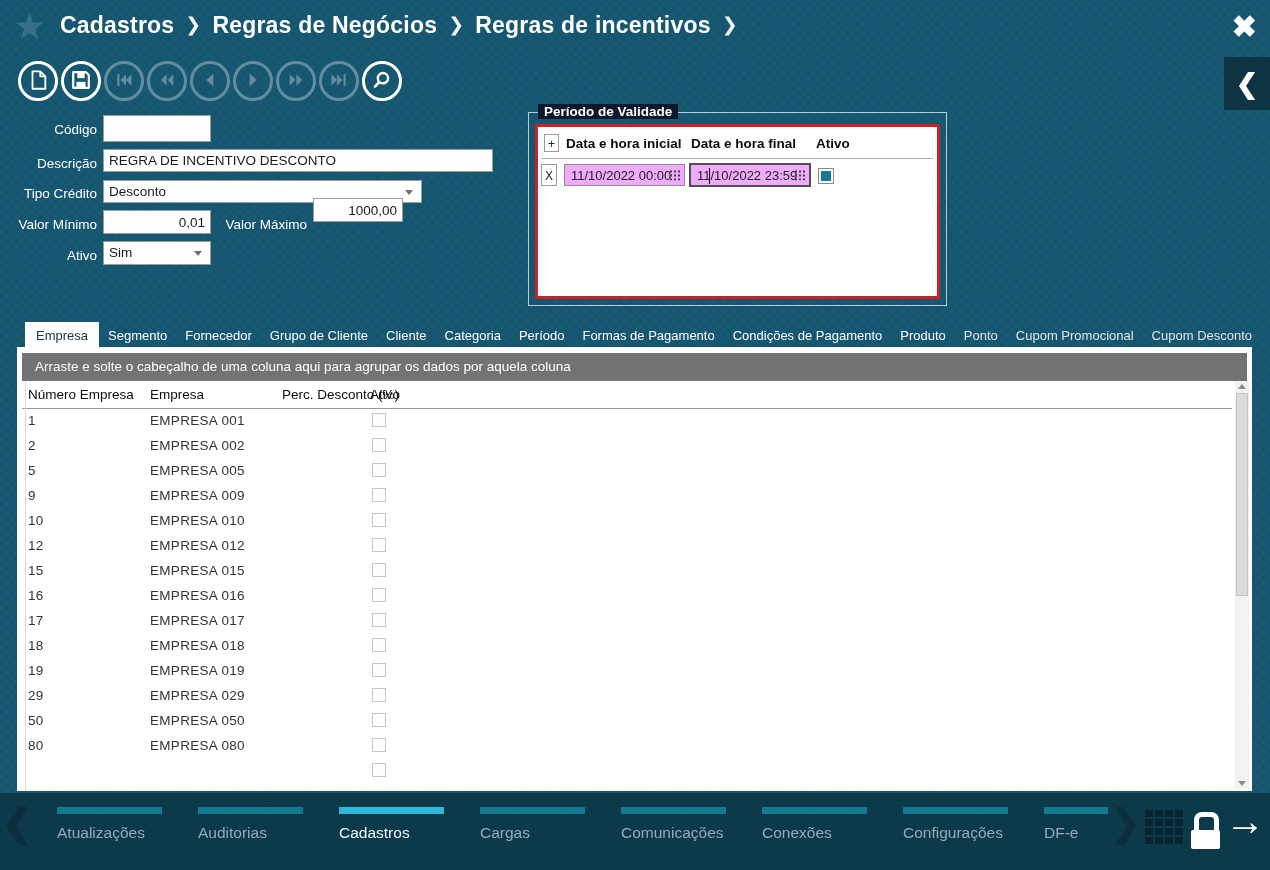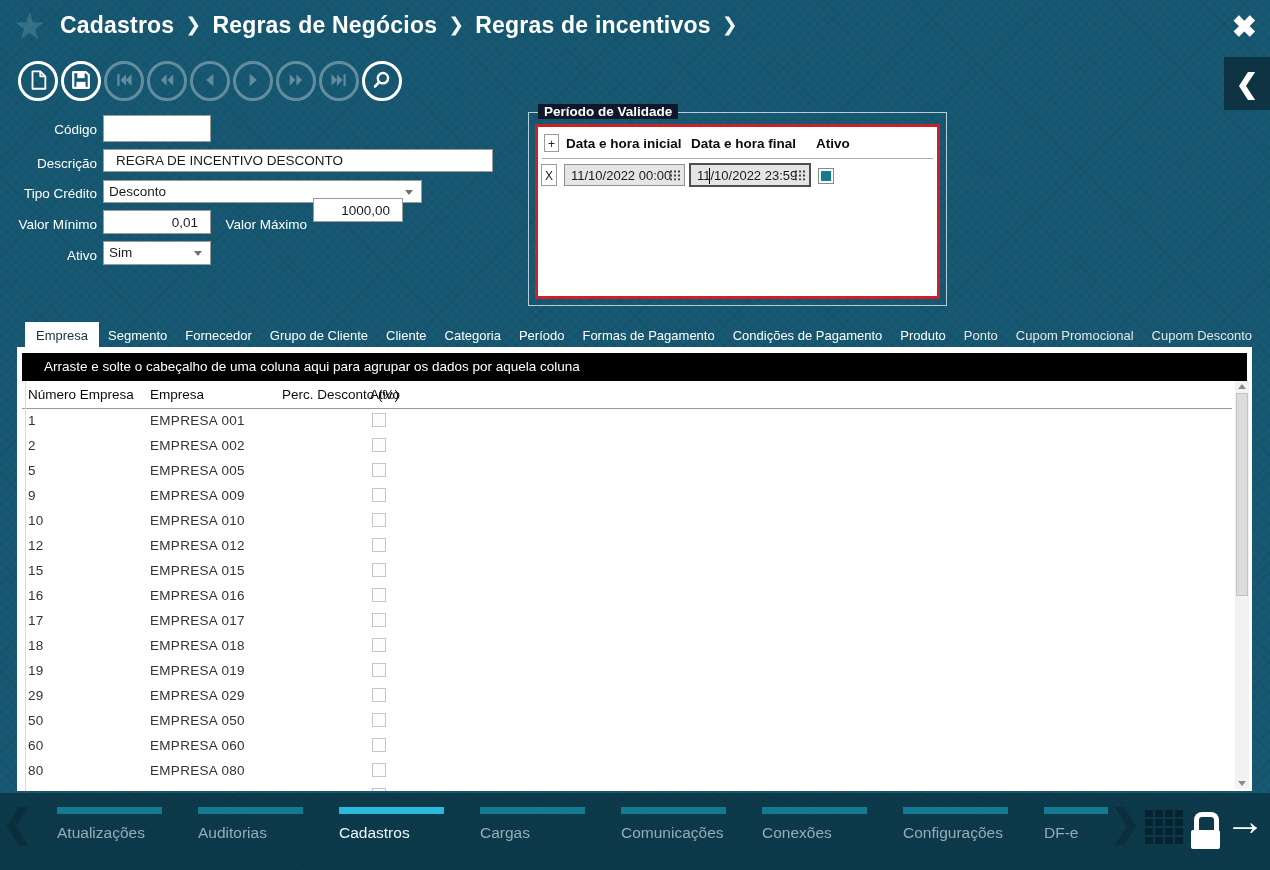--- a/index.html
+++ b/index.html
@@ -23,58 +23,58 @@
 
   
   .toolbar{left:18px;top:61px;display:flex;gap:3px}
   .tbtn{width:40px;height:40px;border:3px solid #fff;border-radius:50%;background:transparent;
     display:flex;align-items:center;justify-content:center;box-sizing:border-box;padding:0}
   .tbtn.disabled{opacity:.32}
 
   
   .flabel{color:#fff;font-size:13.5px;text-align:right;width:97px;left:0;white-space:nowrap}
   .flabel2{color:#fff;font-size:13.5px;text-align:right;width:97px;left:210px;white-space:nowrap}
-  .tinput{background:#fff;border:1px solid #9b9b9b;font-size:13.5px;padding:0 12px;color:#1a1a1a;
+  .tinput{background:#fff;border:1px solid #9b9b9b;font-size:13.5px;padding:0 5px;color:#1a1a1a;
     box-sizing:border-box;font-family:inherit;outline:none}
   .num{text-align:right}
   .selectbox{background:#fff;border:1px solid #9b9b9b;font-size:13.5px;color:#1a1a1a;
     box-sizing:border-box;padding:3px 5px}
   .selectbox::after{content:"";position:absolute;right:8px;top:9px;border-left:4px solid transparent;
     border-right:4px solid transparent;border-top:5px solid #707070}
 
   
   .periodo{left:528px;top:112px;width:417px;height:192px;border:1px solid #b9cdd6}
   .periodo-legend{top:-9px;left:9px;background:#0f172a;padding:0 6px;color:#fff;font-size:13.5px;font-weight:700;white-space:nowrap}
   .periodo-panel{left:6px;top:11px;right:6px;bottom:6px;background:#fff;border:3px solid #cb2026}
   .pp-add{left:6px;top:7px;width:15px;height:18px;border:1px solid #9a9a9a;font-size:12px;text-align:center;
     line-height:18px;color:#222;background:#fff;box-sizing:border-box;padding:0}
   .pp-h{font-weight:700;font-size:13.5px;color:#0c0c0c;top:9px;white-space:nowrap}
   .pp-line{left:4px;right:4px;top:31px;border-top:1px solid #ababab}
   .pp-x{left:3px;top:37px;width:16px;height:22px;border:1px solid #9a9a9a;text-align:center;line-height:22px;
     font-size:12px;color:#222;background:#fff;box-sizing:border-box;padding:0}
-  .pp-date{background:#e5e5e5;border:1px solid #8f8f8f;font-size:13px;color:#1a1a1a;box-sizing:border-box;
+  .pp-date{background:#f0abfc;border:1px solid #8f8f8f;font-size:13px;color:#1a1a1a;box-sizing:border-box;
     padding:0 16px 0 6px;display:flex;align-items:center;white-space:nowrap}
   .pp-date1{left:26px;top:37px;width:121px;height:22px}
   .pp-date2{left:151px;top:36px;width:122px;height:24px;border:2px solid #4f4f4f}
   .pp-grid-icon{position:absolute;right:4px;top:50%;transform:translateY(-50%);width:11px;height:11px;
     background-image:radial-gradient(circle,#3f3f3f 1.1px,transparent 1.3px);background-size:4px 4px}
   .caret{position:absolute;left:18px;top:3px;width:1px;height:16px;background:#000}
   .pp-check{left:280px;top:41px;width:14px;height:14px;border:1px solid #8a8a8a;background:#fff}
   .pp-check.checked::after{content:"";position:absolute;inset:2px;background:#157b91}
 
   
   .tabs{left:25px;top:322px;height:25px;display:flex;align-items:stretch;white-space:nowrap}
   .tab{font-size:13px;color:#fff;padding:6px 9px 0 9px;cursor:default}
   .tab.active{background:#fff;color:#16323f;padding:6px 11px 0 11px}
   .tab.disabled{color:#e5e5e5}
 
   
   .content{left:17px;top:347px;width:1235px;height:444px;background:#fff;overflow:hidden}
-  .groupbar{position:absolute;left:5px;top:6px;right:5px;height:28px;background:#000000;color:#fff;
-    font-size:13.5px;line-height:28px;padding-left:22px;box-sizing:border-box}
+  .groupbar{position:absolute;left:5px;top:6px;right:5px;height:28px;background:#737373;color:#fff;
+    font-size:13.5px;line-height:28px;padding-left:13px;box-sizing:border-box}
   .thead{position:absolute;left:5px;right:20px;top:34px;height:27px;border-bottom:1px solid #9a9a9a;
     font-weight:400;font-size:13.5px;color:#0c0c0c}
   .hc{position:absolute;top:6px;white-space:nowrap}
   .hc1{left:6px}.hc2{left:128px}.hc3{left:260px}.hc4{left:348px}
   .vline{left:8px;top:34px;bottom:0;border-left:1px solid #dadada}
   .rows{position:absolute;left:5px;right:20px;top:62px;bottom:0;overflow:hidden}
   .row{position:relative;height:25px;font-size:13.5px;color:#333;letter-spacing:.3px}
   .cell{position:absolute;top:4px;white-space:nowrap}
   .c1{left:6px}.c2{left:128px}.c3{left:260px}
   .checkbox{position:absolute;left:350px;top:4px;width:14px;height:14px;border:1px solid #c6c6c6;
@@ -318,26 +318,20 @@
     <span class="cell c3"></span>
     <span class="checkbox"></span>
   </div>
       <div class="row">
     <span class="cell c1">50</span>
     <span class="cell c2">EMPRESA 050</span>
     <span class="cell c3"></span>
     <span class="checkbox"></span>
   </div>
       <div class="row">
-    <span class="cell c1">60</span>
-    <span class="cell c2">EMPRESA 060</span>
-    <span class="cell c3"></span>
-    <span class="checkbox"></span>
-  </div>
-      <div class="row">
     <span class="cell c1">80</span>
     <span class="cell c2">EMPRESA 080</span>
     <span class="cell c3"></span>
     <span class="checkbox"></span>
   </div>
       <div class="row">
     <span class="cell c1"></span>
     <span class="cell c2"></span>
     <span class="cell c3"></span>
     <span class="checkbox"></span>

